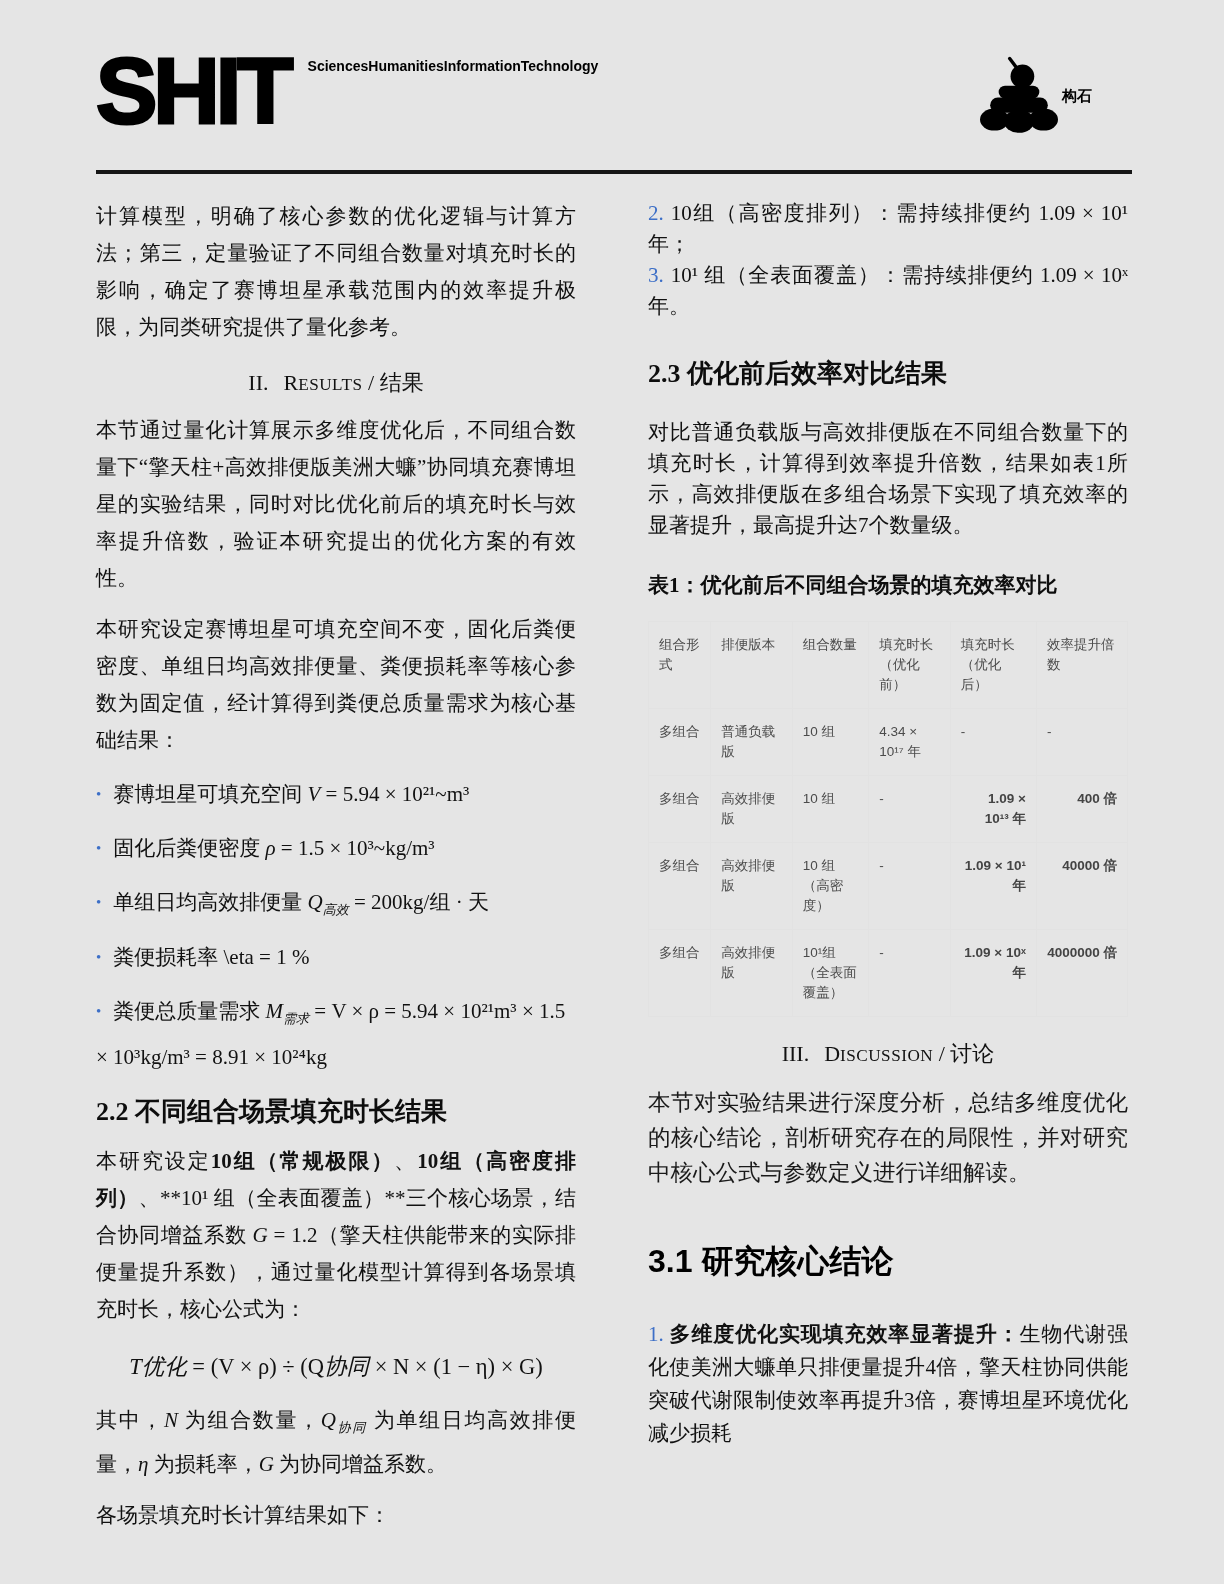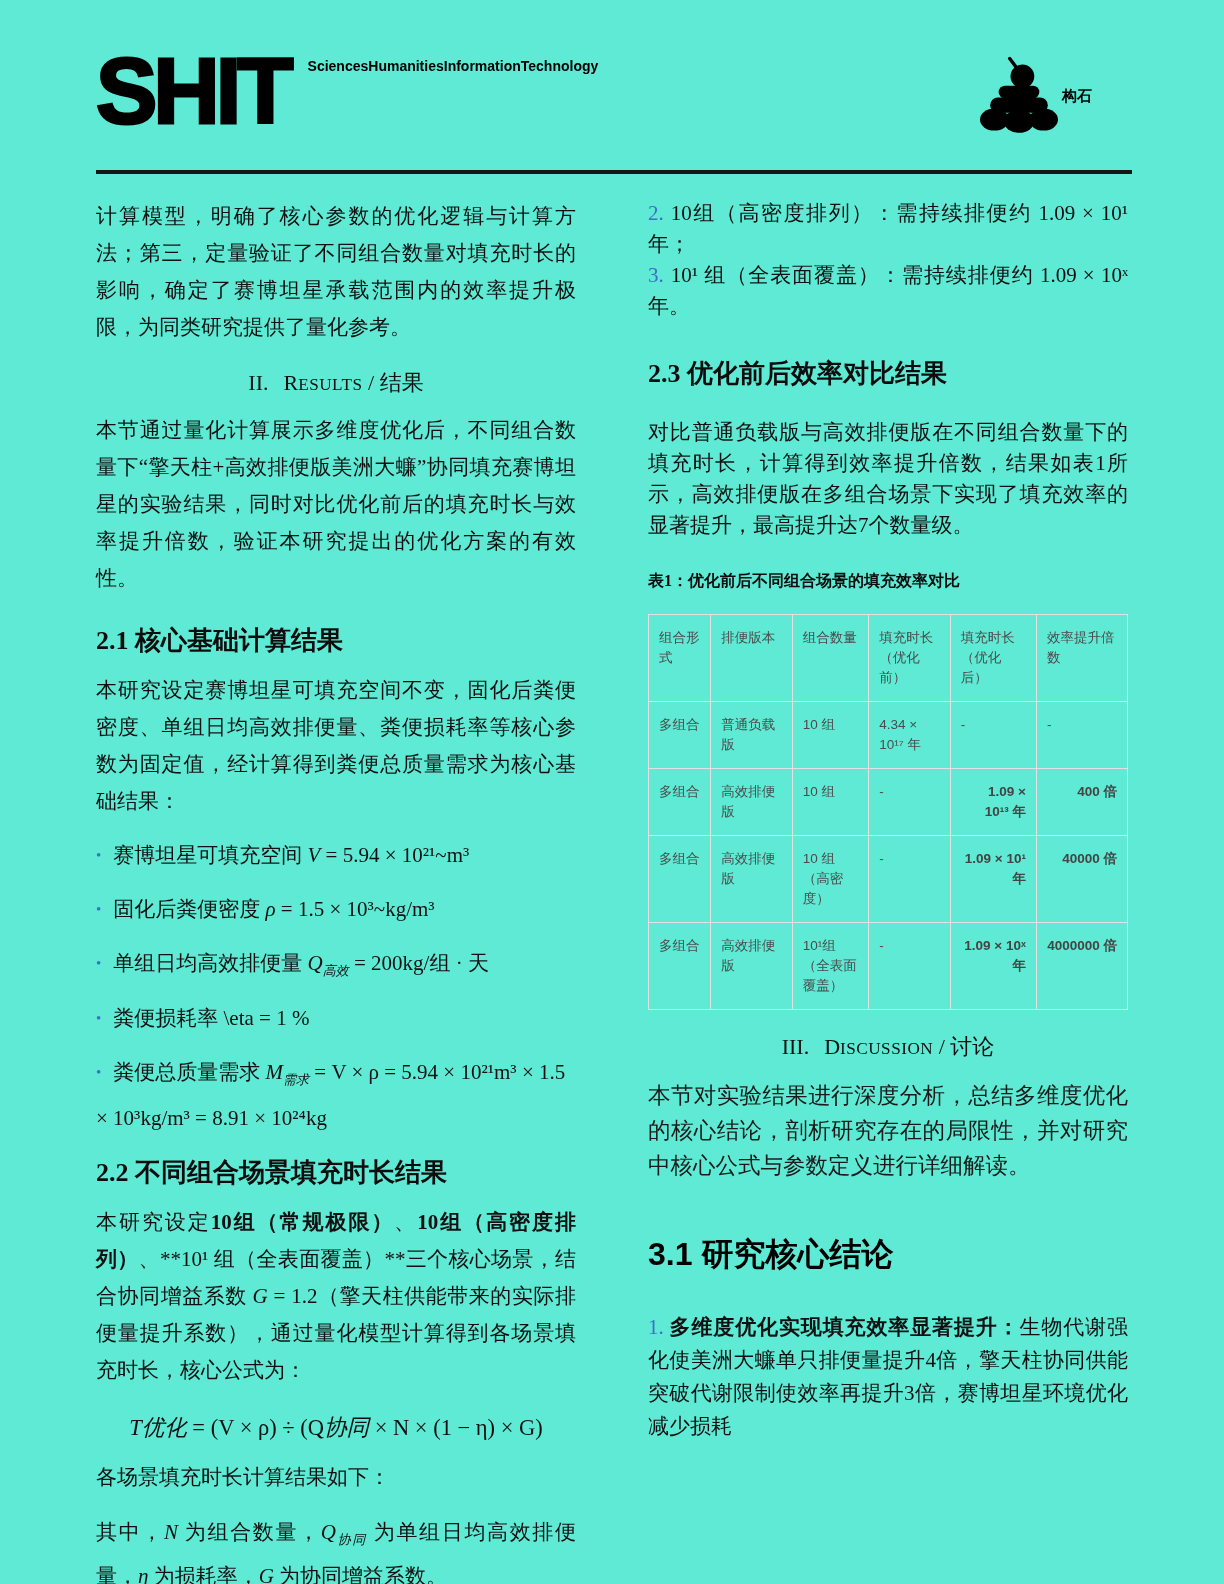--- a/index.html
+++ b/index.html
@@ -1,18 +1,18 @@
 <!DOCTYPE html>
 <html><head>
 <meta charset="utf-8">
 <style>
   html,body{margin:0;padding:0;background:#ffffff;}
   body{width:1224px;height:1584px;position:relative;overflow:hidden;
        font-family:"Liberation Serif","DejaVu Serif",serif;color:#111;}
-  .page{position:absolute;inset:0;background:#5eead4;}
+  .page{position:absolute;inset:0;background:#e5e5e5;}
 
   
   .masthead{position:absolute;left:96px;top:48px;right:92px;display:flex;
             justify-content:space-between;align-items:flex-start;}
   .brand{display:flex;align-items:flex-start;gap:18px;}
   .brand-acronym{font-family:"Liberation Sans","DejaVu Sans",sans-serif;
                  font-weight:900;font-size:92px;line-height:86px;letter-spacing:-4px;
                  color:#000;-webkit-text-stroke:3px #000;}
   .brand-words{display:flex;flex-direction:row;padding-top:10px;
                font-family:"Liberation Sans","DejaVu Sans",sans-serif;
@@ -50,21 +50,21 @@
   
   .formula{margin:22px 0 0;text-align:center;font-size:22.5px;line-height:34px;}
   .formula .cnvar{font-style:italic;}
 
   
   .olitem{font-size:21px;line-height:31px;margin:0;text-align:justify;}
   .olitem .onum{color:#3d6fc7;margin-right:7px;}
   .olitem-left{line-height:37px;}
 
   
-  .tbl-caption{font-size:16px;font-weight:700;margin:30px 0 0;color:#0d0d0d;}
+  .tbl-caption{font-size:21px;font-weight:700;margin:30px 0 0;color:#0d0d0d;}
   table.cmp{margin:22px 0 0;border-collapse:collapse;width:100%;
             font-family:"Liberation Sans","DejaVu Sans",sans-serif;
             font-size:13.5px;line-height:20px;color:#4b4b4b;}
   table.cmp th,table.cmp td{border:1px solid #e2e2e2;padding:13px 10px;
             text-align:left;vertical-align:top;font-weight:400;}
   table.cmp th:nth-child(1){width:13%;} table.cmp th:nth-child(2){width:17%;}
   table.cmp th:nth-child(3){width:16%;} table.cmp th:nth-child(4){width:17%;}
   table.cmp th:nth-child(5){width:18%;} table.cmp th:nth-child(6){width:19%;}
   table.cmp td.b{font-weight:700;color:#444;text-align:right;}
 
@@ -113,21 +113,20 @@
     <section class="col">
 
       <p class="body">计算模型，明确了核心参数的优化逻辑与计算方法；第三，定量验证了不同组合数量对填充时长的影响，确定了赛博坦星承载范围内的效率提升极限，为同类研究提供了量化参考。</p>
 
       <h2 class="roman-heading">
         <span class="rnum">II.</span><span>R</span><span class="smallcaps">ESULTS</span><span> / </span><span>结果</span>
       </h2>
 
       <p class="body mt14">本节通过量化计算展示多维度优化后，不同组合数量下“擎天柱+高效排便版美洲大蠊”协同填充赛博坦星的实验结果，同时对比优化前后的填充时长与效率提升倍数，验证本研究提出的优化方案的有效性。</p>
 
-      <h3 class="h-sub">2.1 核心基础计算结果</h3>
 
       <p class="body mt14">本研究设定赛博坦星可填充空间不变，固化后粪便密度、单组日均高效排便量、粪便损耗率等核心参数为固定值，经计算得到粪便总质量需求为核心基础结果：</p>
 
       <ul class="bullets">
         <li><span class="dot">•</span><span>赛博坦星可填充空间 </span><span class="math"><span class="var">V</span><sub class="csub"></sub><span> = 5.94 × 10²¹~m³</span></span></li>
         <li><span class="dot">•</span><span>固化后粪便密度 </span><span class="math"><span class="var">ρ</span><sub class="csub"></sub><span> = 1.5 × 10³~kg/m³</span></span></li>
         <li><span class="dot">•</span><span>单组日均高效排便量 </span><span class="math"><span class="var">Q</span><sub class="csub">高效</sub><span> = 200kg/组 · 天</span></span></li>
         <li><span class="dot">•</span><span>粪便损耗率 </span><span class="math"><span class="var"></span><sub class="csub"></sub><span>\eta = 1 %</span></span></li>
         <li><span class="dot">•</span><span>粪便总质量需求 </span><span class="math"><span class="var">M</span><sub class="csub">需求</sub><span> = V × ρ = 5.94 × 10²¹m³ × 1.5 × 10³kg/m³ = 8.91 × 10²⁴kg</span></span></li>
       </ul>
@@ -135,25 +134,25 @@
       <h3 class="h-sub mt18">2.2 不同组合场景填充时长结果</h3>
 
       <p class="body mt14">
         <span>本研究设定</span><b>10组（常规极限）</b><span>、</span><b>10组（高密度排列）</b><span>、**10¹ 组（全表面覆盖）**三个核心场景，结合协同增益系数 </span><span class="math var">G</span><span> = 1.2（擎天柱供能带来的实际排便量提升系数），通过量化模型计算得到各场景填充时长，核心公式为：</span>
       </p>
 
       <p class="formula math">
         <span class="var">T</span><span class="cnvar">优化</span><span> = (V × ρ) ÷ (Q</span><span class="cnvar">协同</span><span> × N × (1 − η) × G)</span>
       </p>
 
-      <p class="body mt14">各场景填充时长计算结果如下：</p>
-
       <p class="body mt18">
         <span>其中，</span><span class="math var">N</span><span> 为组合数量，</span><span class="math var">Q</span><sub class="csub">协同</sub><span> 为单组日均高效排便量，</span><span class="math var">η</span><span> 为损耗率，</span><span class="math var">G</span><span> 为协同增益系数。</span>
       </p>
+
+      <p class="body mt14">各场景填充时长计算结果如下：</p>
 
       <p class="olitem olitem-left mt14">
         
       </p>
 
     </section>
 
     <section class="col">
 
       <p class="olitem">

